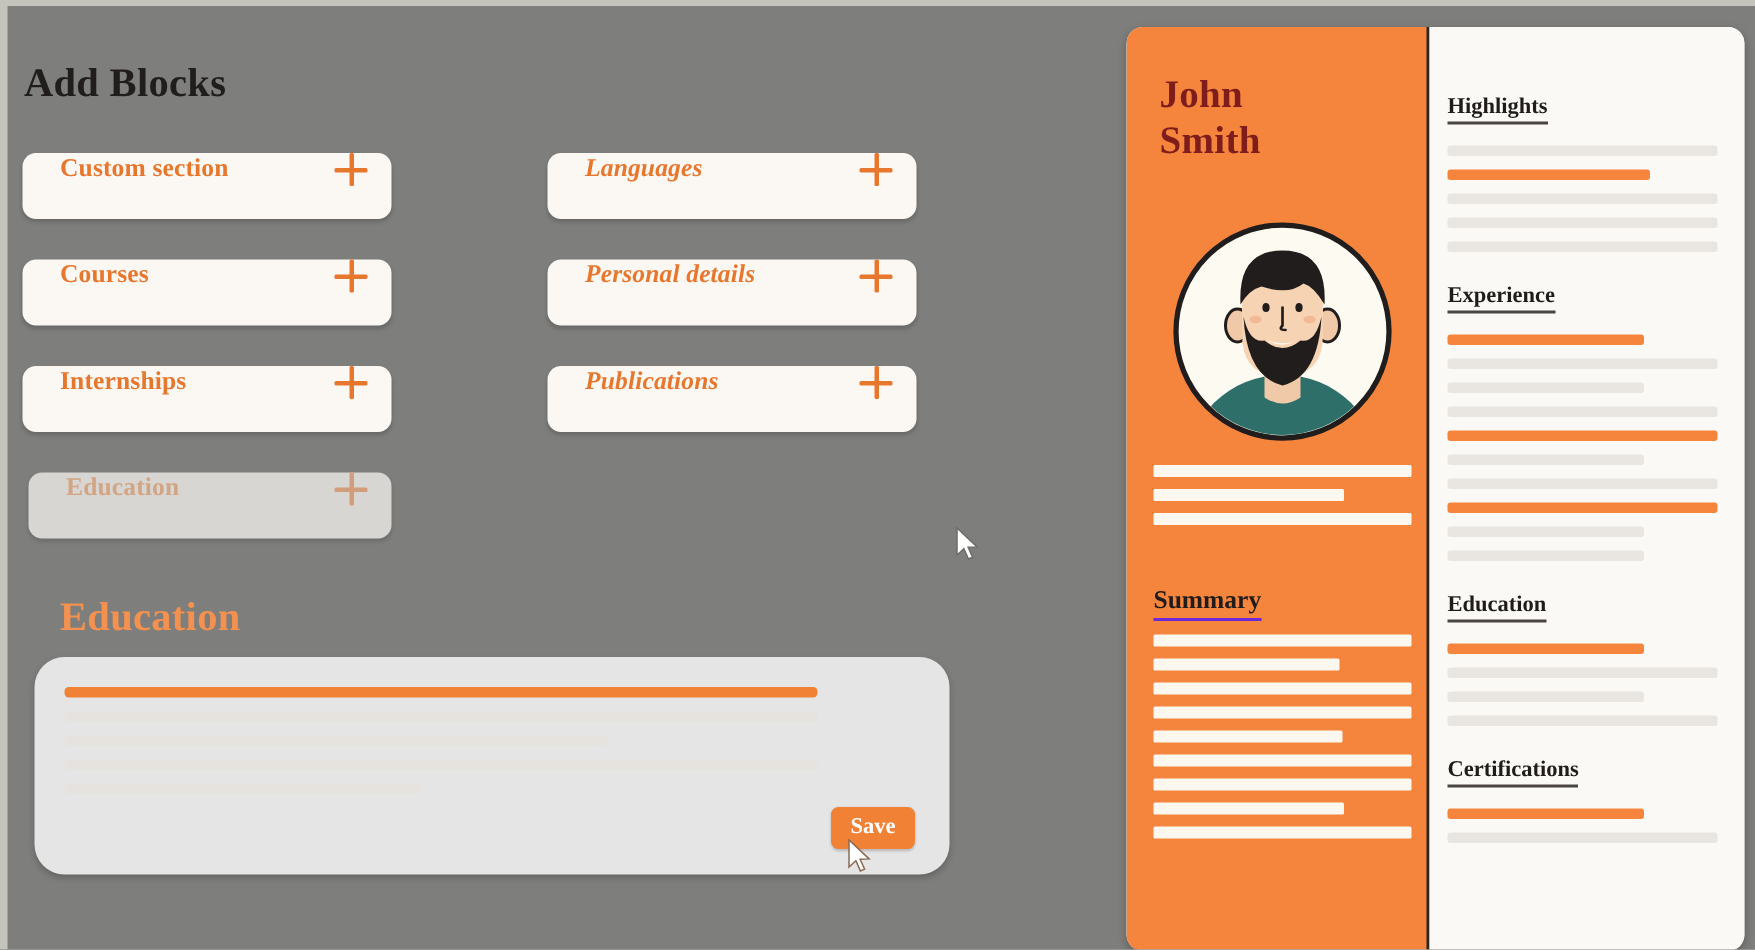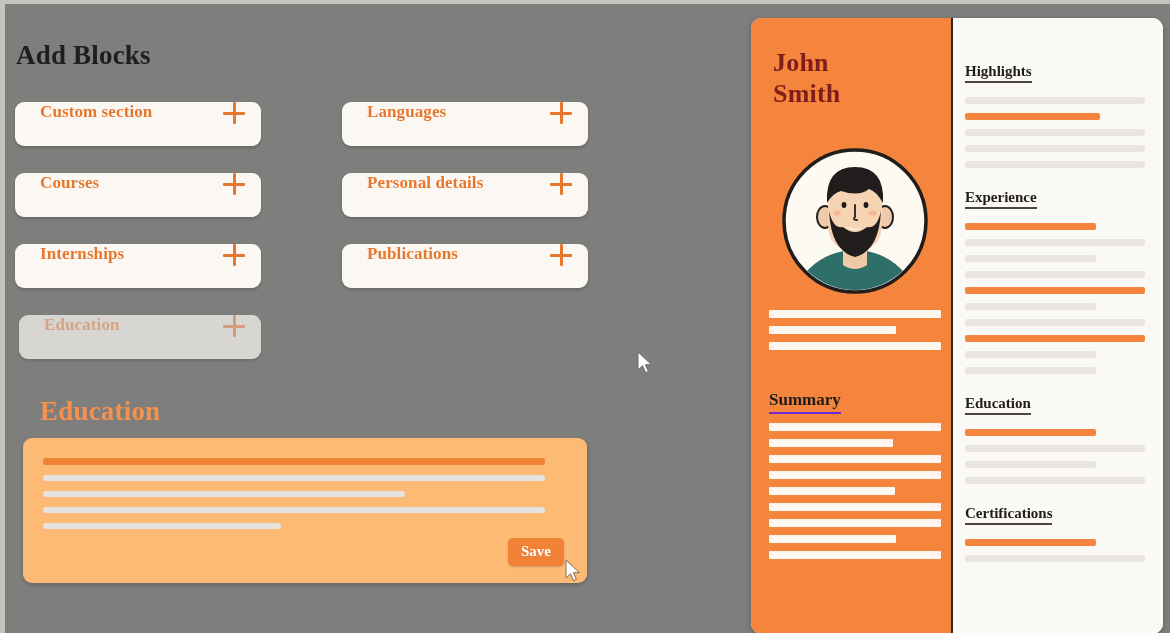--- a/index.html
+++ b/index.html
@@ -34,21 +34,21 @@
     font-size: 27px;
     font-weight: bold;
     color: #201d1c;
     letter-spacing: .2px;
   }
 
   .blocks-col {
     position: absolute;
   }
   #col-left  { left: 10px;  top: 98px; width: 246px; }
-  #col-right { left: 337px; top: 98px; width: 246px; }
+  #col-right { left: 360px; top: 98px; width: 246px; font-style: italic; }
 
   .block-btn {
     position: relative;
     height: 44px;
     margin-bottom: 27px;
     background: #fbf8f4;
     border-radius: 9px;
     box-shadow: 0 2px 3px rgba(0,0,0,.18);
     display: flex;
     align-items: flex-start;
@@ -91,23 +91,23 @@
     left: 35px; top: 392px;
     font-size: 27px;
     font-weight: bold;
     color: #f5914e;
     letter-spacing: .2px;
   }
 
   #edu-card {
     position: absolute;
     left: 18px; top: 434px;
-    width: 564px; height: 145px;
-    background: #fdba74;
-    border-radius: 9px;
+    width: 610px; height: 145px;
+    background: #e5e5e5;
+    border-radius: 20px;
     box-shadow: 0 2px 4px rgba(0,0,0,.2);
   }
   .ph-lines { position: absolute; left: 20px; top: 20px; width: 540px; }
   .ph { height: 6px; border-radius: 3px; margin-bottom: 10px; background: #e6e2de; }
   .ph.accent { background: #f08135; height: 7px; }
 
   #save-btn {
     position: absolute;
     right: 23px; bottom: 17px;
     background: #f08135;

